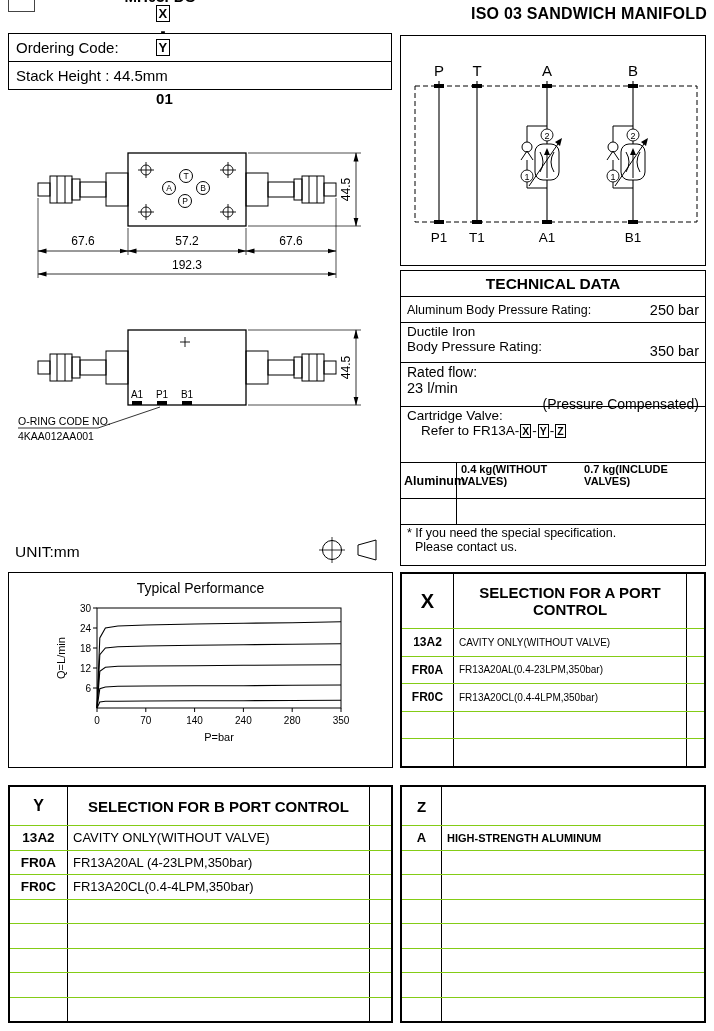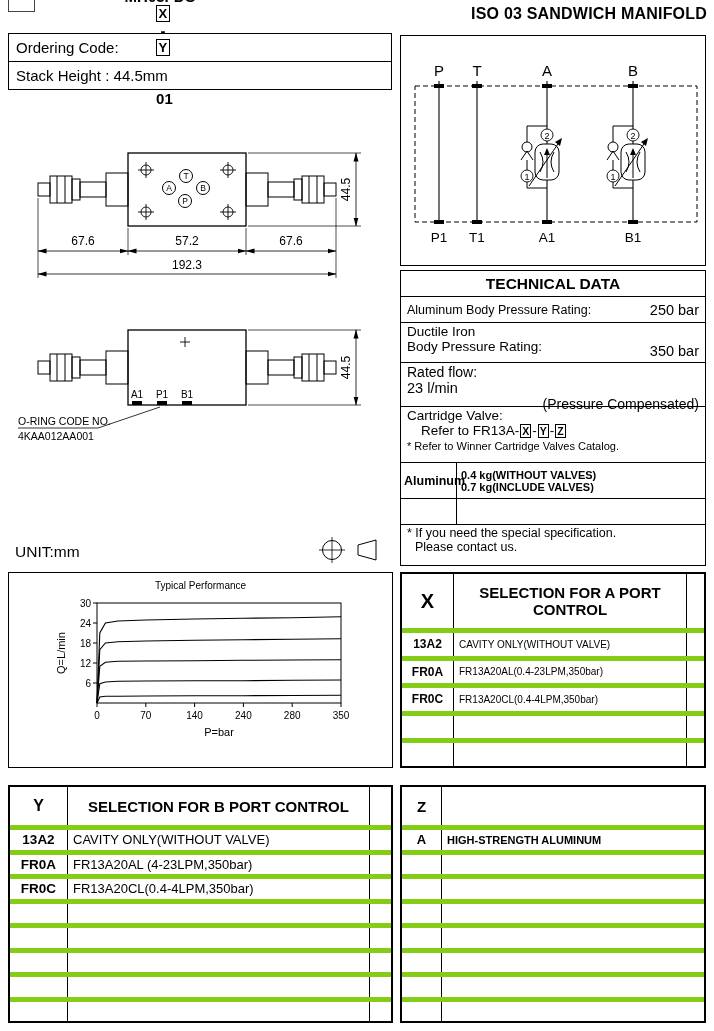--- a/index.html
+++ b/index.html
@@ -38,38 +38,38 @@
   .r3top { display:flex; justify-content:space-between;flex-direction:column; }
   .r3bot { text-align:right; }
   .tech-r4 { height:56px; font-size:13.5px; padding-top:2px; }
   .cart-ref { padding-left:14px; display:flex; align-items:center; }
   .cart-note { font-size:11px; padding-top:2px; }
   .tech-w { display:flex;font-weight:bold; }
   .tech > .tech-w { padding:0; }
   #tech-w1 { height:36px; }
   #tech-w2 { height:26px; }
   .wcell1 { width:56px; border-right:1px solid #000; display:flex; align-items:center; padding-left:3px; font-size:12.5px; }
-  .wcell2 { flex:1; display:flex; flex-direction:column; justify-content:center; padding-left:4px; font-size:11px; }
+  .wcell2 { flex:1; display:flex; justify-content:center; padding-left:4px; font-size:11px; }
   .tech-foot { font-size:12.5px; padding-top:4px; }
   .foot2 { padding-left:8px; }
 
   .chart-box { position:absolute; left:8px; top:572px; width:385px; height:196px; border:1px solid #000; background:#fff; }
-  .chart-title { text-align:center; font-size:10px; padding-top:7px; }
+  .chart-title { text-align:center; font-size:14px; padding-top:7px; }
   #perf-svg { display:block; margin-top:2px; }
 
   .sel-table { position:absolute; border:2px solid #000; background:#fff; display:flex; flex-direction:column; }
   #table-x { left:400px; top:572px; width:306px; height:196px; }
   #table-y { left:8px; top:785px; width:385px; height:238px; }
   #table-z { left:400px; top:785px; width:306px; height:238px; }
   .sel-header { display:flex; align-items:stretch; }
   .sel-key { display:flex; align-items:center; justify-content:center; font-weight:bold; border-right:1px solid #000; }
   .sel-title { flex:1; display:flex; align-items:center; justify-content:center; font-weight:bold; text-align:center; }
   .sel-end { border-left:1px solid #000; }
   .sel-body { flex:1; display:flex; flex-direction:column; }
-  .sel-row { flex:1; display:flex; align-items:stretch; border-top:5px solid #84cc16; }
+  .sel-row { flex:1; display:flex; align-items:stretch; border-top:1px solid #84cc16; }
   .sel-code { display:flex; align-items:center; justify-content:center; font-weight:bold; border-right:1px solid #000; }
   .sel-desc { flex:1; display:flex; align-items:center; padding-left:5px; white-space:nowrap; }
   #table-x .sel-header { height:54px; }
   #table-x .sel-key { width:52px; font-size:20px; }
   #table-x .sel-title { font-size:15px; }
   #table-x .sel-end { width:18px; }
   #table-x .sel-code { width:52px; font-size:12px; }
   #table-x .sel-desc { font-size:10px; }
   #table-y .sel-header { height:38px; }
   #table-y .sel-key { width:58px; font-size:16px; }
@@ -338,21 +338,20 @@
     <div class="tech-r4">
       <div>Cartridge Valve:</div>
       <div class="cart-ref">
           <span>Refer to FR13A-</span>
           <span class="codebox sm">X</span>
           <span>-</span>
           <span class="codebox sm">Y</span>
           <span>-</span>
           <span class="codebox sm">Z</span>
         </div>
-      <div class="cart-note">* Refer to Winner Cartridge Valves Catalog.</div>
     </div>
     <div class="tech-w" id="tech-w1">
       <div class="wcell1">Aluminum</div>
       <div class="wcell2">
         <div>0.4 kg(WITHOUT VALVES)</div>
         <div>0.7 kg(INCLUDE VALVES)</div>
       </div>
     </div>
     <div class="tech-w" id="tech-w2">
       <div class="wcell1"></div>

